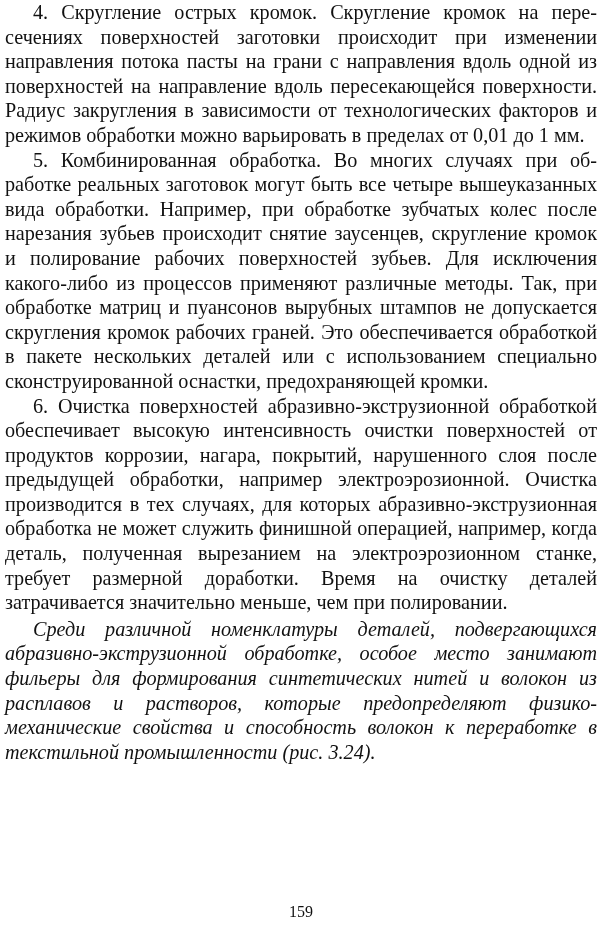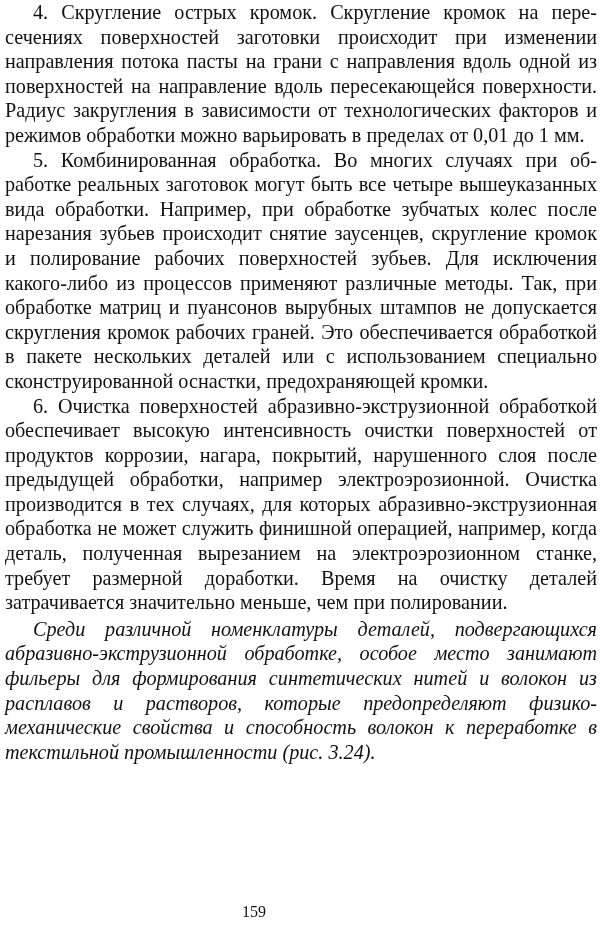--- a/index.html
+++ b/index.html
@@ -38,20 +38,21 @@
     }
     .page-number {
       position: absolute;
       left: 0;
       width: 508px;
       top: 902px;
       text-align: center;
       font-size: 16px;
       line-height: 20px;
       color: #111111;
+      padding-left: 47px;
     }
   </style>
 </head>
 <body>
 
 <div class="page">
   <p class="para indent">4. Скругление острых кромок. Скругление кромок на пере­сечениях поверхностей заготовки происходит при изменении направления потока пасты на грани с направления вдоль одной из поверхностей на направление вдоль пересекающейся по­верхности. Радиус закругления в зависимости от технологиче­ских факторов и режимов обработки можно варьировать в пре­делах от 0,01 до 1 мм.</p>
   <p class="para indent">5. Комбинированная обработка. Во многих случаях при об­работке реальных заготовок могут быть все четыре вышеука­занных вида обработки. Например, при обработке зубчатых колес после нарезания зубьев происходит снятие заусенцев, скругление кромок и полирование рабочих поверхностей зубь­ев. Для исключения какого-либо из процессов применяют раз­личные методы. Так, при обработке матриц и пуансонов вы­рубных штампов не допускается скругления кромок рабочих граней. Это обеспечивается обработкой в пакете нескольких деталей или с использованием специально сконструированной оснастки, предохраняющей кромки.</p>
   <p class="para indent">6. Очистка поверхностей абразивно-экструзионной обработ­кой обеспечивает высокую интенсивность очистки поверхно­стей от продуктов коррозии, нагара, покрытий, нарушенного слоя после предыдущей обработки, например электроэрозион­ной. Очистка производится в тех случаях, для которых абра­зивно-экструзионная обработка не может служить финишной операцией, например, когда деталь, полученная вырезанием на электроэрозионном станке, требует размерной доработки. Вре­мя на очистку деталей затрачивается значительно меньше, чем при полировании.</p>
   <p class="para indent gap">Среди различной номенклатуры деталей, подвергающихся абразивно-экструзионной обработке, особое место занимают фильеры для формирования синтетических нитей и волокон из расплавов и растворов, которые предопределяют физико-механические свойства и способность волокон к переработке в текстильной промышленности (рис. 3.24).</p>

